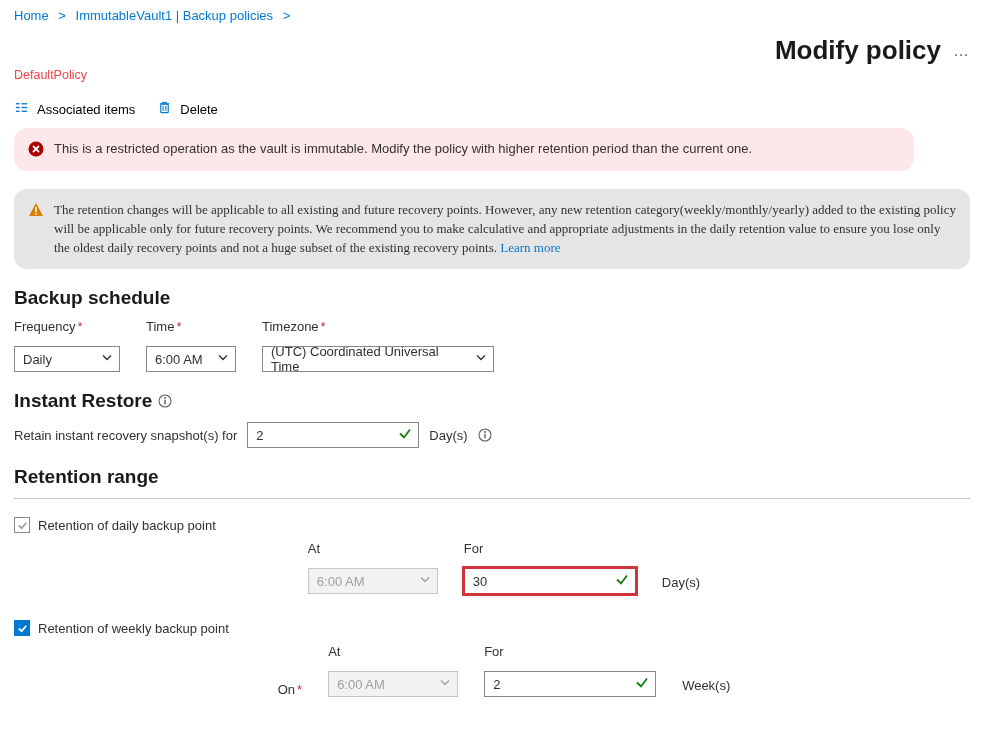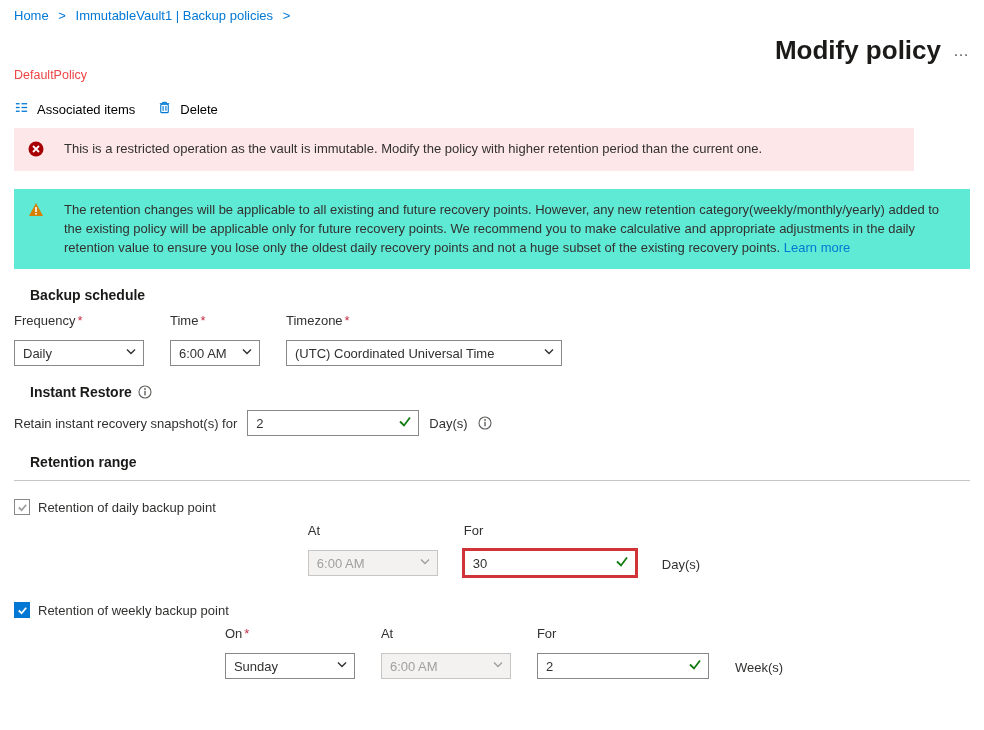--- a/index.html
+++ b/index.html
@@ -8,26 +8,26 @@
   a { color:#0078d4; text-decoration:none; }
   .breadcrumbs { font-size:13px; color:#0078d4; padding:2px 0 10px 0; }
   .breadcrumbs .sep { color:#0078d4; margin:0 6px; }
   .title-row { display:flex; align-items:center; gap:12px; margin-top:2px;justify-content:flex-end; }
   h1 { font-size:26px; font-weight:600; margin:0; color:#1b1a19; }
   .more-dots { color:#605e5c; font-size:16px; letter-spacing:1px; cursor:pointer; }
   .subtitle { font-size:12.5px; color:#ef4444; margin-top:2px; margin-bottom:12px; }
   .toolbar { display:flex; gap:22px; padding:6px 0 10px 0; }
   .toolbar-btn { display:flex; align-items:center; gap:8px; color:#000000; cursor:pointer; font-size:13px; }
   .toolbar-btn svg { width:15px; height:15px; }
-  .alert { display:flex; gap:20px; padding:12px 14px; margin-bottom:18px; line-height:1.45; }
+  .alert { display:flex; gap:10px; padding:12px 14px; margin-bottom:18px; line-height:1.45;border-radius:13px; }
   .alert-error { background:#fde7e9; width:calc(100% - 56px); }
-  .alert-warn  { background:#5eead4; }
+  .alert-warn  { background:#e5e5e5;font-family:Liberation Serif, serif; }
   .alert-icon { flex:0 0 auto; width:16px; height:16px; margin-top:1px; }
   .alert-text { font-size:13px; color:#323130; }
-  h2.sec { font-size:14px; font-weight:600; margin:18px 0 10px 16px; color:#1b1a19; }
+  h2.sec { font-size:19px; font-weight:600; margin:18px 0 10px 0; color:#1b1a19; }
   .rule { border:0; border-top:1px solid #c8c6c4; margin:4px 0 18px 0; }
   .field-row { display:flex; gap:26px; align-items:flex-end; margin-bottom:14px; }
   .field { display:flex; flex-direction:column; gap:12px; }
   .label { font-size:13px; color:#323130; }
   .req { color:#c4314b; margin-left:2px; }
   .select, .input {
     height:26px; border:1px solid #8a8886; background:#fff; padding:0 28px 0 8px;
     font-size:13px; color:#323130; position:relative; display:flex; align-items:center;
   }
   .select { cursor:pointer; }
@@ -39,21 +39,21 @@
   .inline-row { display:flex; align-items:center; gap:10px; margin-bottom:3px; }
   .info-icon { display:inline-flex; width:14px; height:14px; }
   .checkbox-row { display:flex; align-items:center; gap:8px; margin:4px 0 8px 0; }
   .checkbox { width:16px; height:16px; border:1px solid #8a8886; display:flex; align-items:center; justify-content:center; cursor:pointer; }
   .checkbox.checked-blue { background:#0078d4; border-color:#0078d4; }
   .checkbox.checked-gray { background:#fff; }
   .checkbox svg { width:11px; height:11px; }
   .indent-block { margin-left:24px; display:flex; gap:26px; align-items:flex-end;justify-content:center; }
   .unit-label { font-size:13px; color:#323130; padding-bottom:4px; }
   .highlight-red { outline:3px solid #d13438; outline-offset:-1px; }
-  .w110 { width:130px; } .w88 { width:90px; } .w240 { width:276px; }
+  .w110 { width:106px; } .w88 { width:90px; } .w240 { width:232px; }
   .w130 { width:130px; } .w170 { width:172px; }
 </style>
 </head>
 <body>
 
 <div class="breadcrumbs">
   <a href="#">Home</a>
   <span class="sep">&gt;</span>
   <a href="#">ImmutableVault1 | Backup policies</a>
   <span class="sep">&gt;</span>
@@ -218,26 +218,20 @@
   <div class="checkbox checked-blue">
     <svg viewBox="0 0 12 12">
         <path d="M2 6 L5 9 L10 3" stroke="#fff" stroke-width="2" fill="none"></path>
       </svg>
   </div>
   <span class="label">Retention of weekly backup point</span>
 </div>
 <div class="indent-block">
   <div class="field">
     <span class="label"><span>On</span><span class="req">*</span></span>
-    <div class="select w130">
-      <span>Sunday</span>
-      <span class="chev"><svg viewBox="0 0 12 12">
-            <path d="M2 4 L6 8 L10 4" stroke="#323130" stroke-width="1.4" fill="none"></path>
-          </svg></span>
-    </div>
   </div>
   <div class="field">
     <span class="label">At</span>
     <div class="select disabled w130">
       <span>6:00 AM</span>
       <span class="chev"><svg viewBox="0 0 12 12">
             <path d="M2 4 L6 8 L10 4" stroke="#a19f9d" stroke-width="1.4" fill="none"></path>
           </svg></span>
     </div>
   </div>

